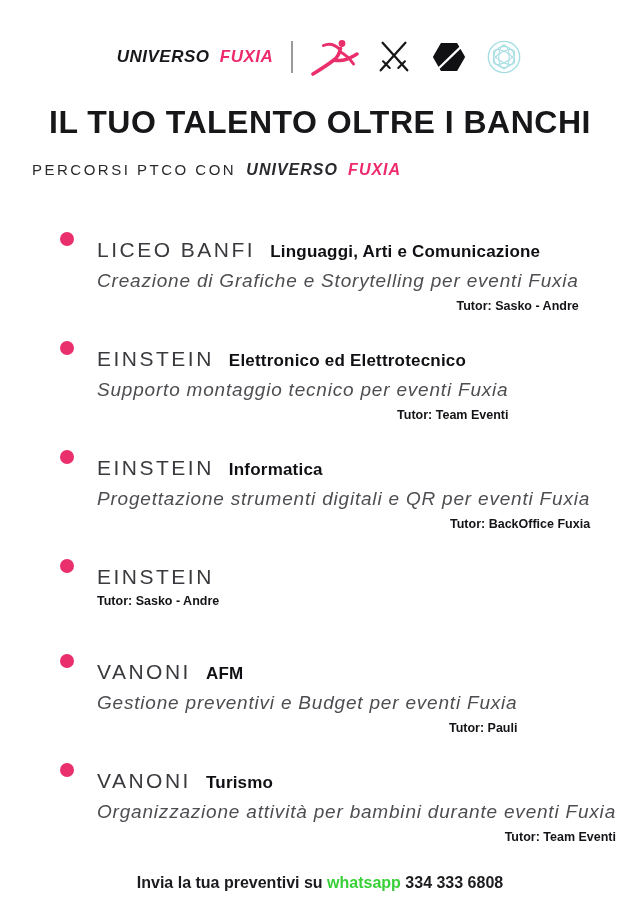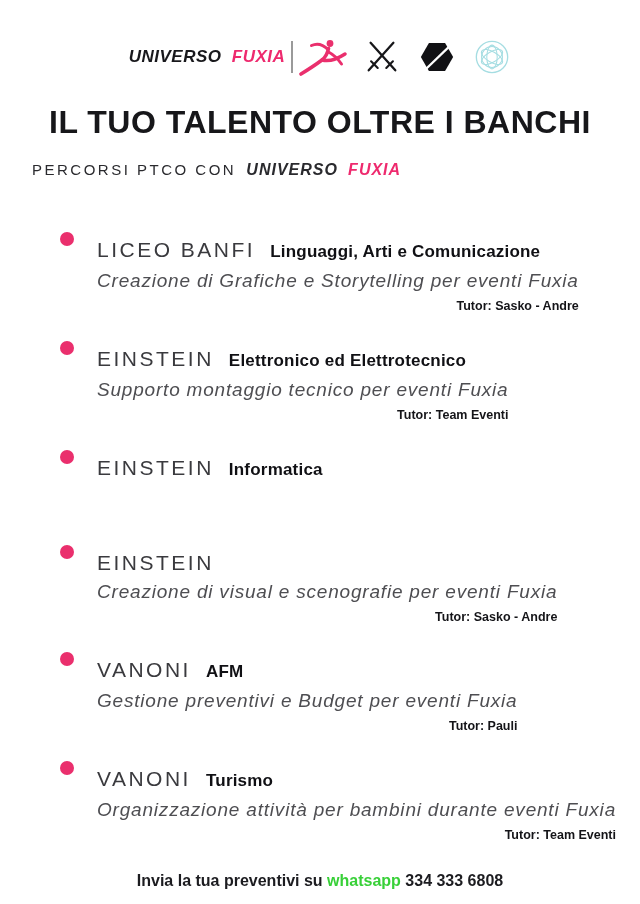--- a/index.html
+++ b/index.html
@@ -11,21 +11,21 @@
     overflow: hidden;
   }
   .page { width: 640px; height: 904px; position: relative; }
 
   
   .logo-row {
     padding-top: 37px;
     display: flex;
     justify-content: center;
     align-items: center;
-    gap: 6px;
+    gap: 18px;
     height: 76px;
   }
   .logo-text {
     font-style: italic;
     font-weight: 900;
     font-size: 17px;
     letter-spacing: 0.5px;
     white-space: nowrap;
   }
   .logo-text .word-black { color: #18181c; }
@@ -198,31 +198,34 @@
       </div>
     </div>
 
     <div class="item">
       <span class="bullet"></span>
       <div class="item-body">
         <div class="item-heading">
           <span class="school">EINSTEIN</span>
           <span class="course">Informatica</span>
         </div>
+        <div class="desc-block">
+          <div class="desc">Progettazione strumenti digitali e QR per eventi Fuxia</div>
+          <div class="tutor">Tutor: BackOffice Fuxia</div>
+        </div>
       </div>
     </div>
 
     <div class="item">
       <span class="bullet"></span>
       <div class="item-body">
         <div class="item-heading">
           <span class="school">EINSTEIN</span>
         </div>
         <div class="desc-block">
-          <div class="desc">Creazione di visual e scenografie per eventi Fuxia</div>
           <div class="tutor">Tutor: Sasko - Andre</div>
         </div>
       </div>
     </div>
 
     <div class="item">
       <span class="bullet"></span>
       <div class="item-body">
         <div class="item-heading">
           <span class="school">VANONI</span>

